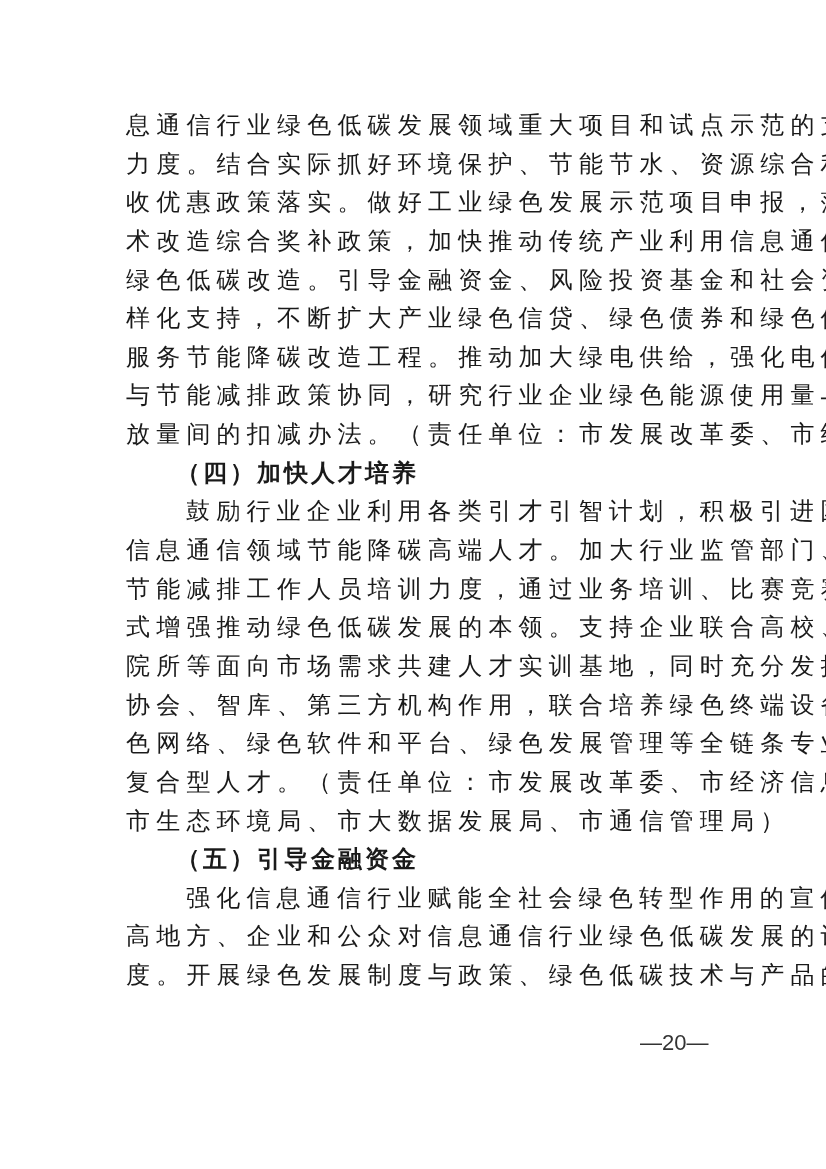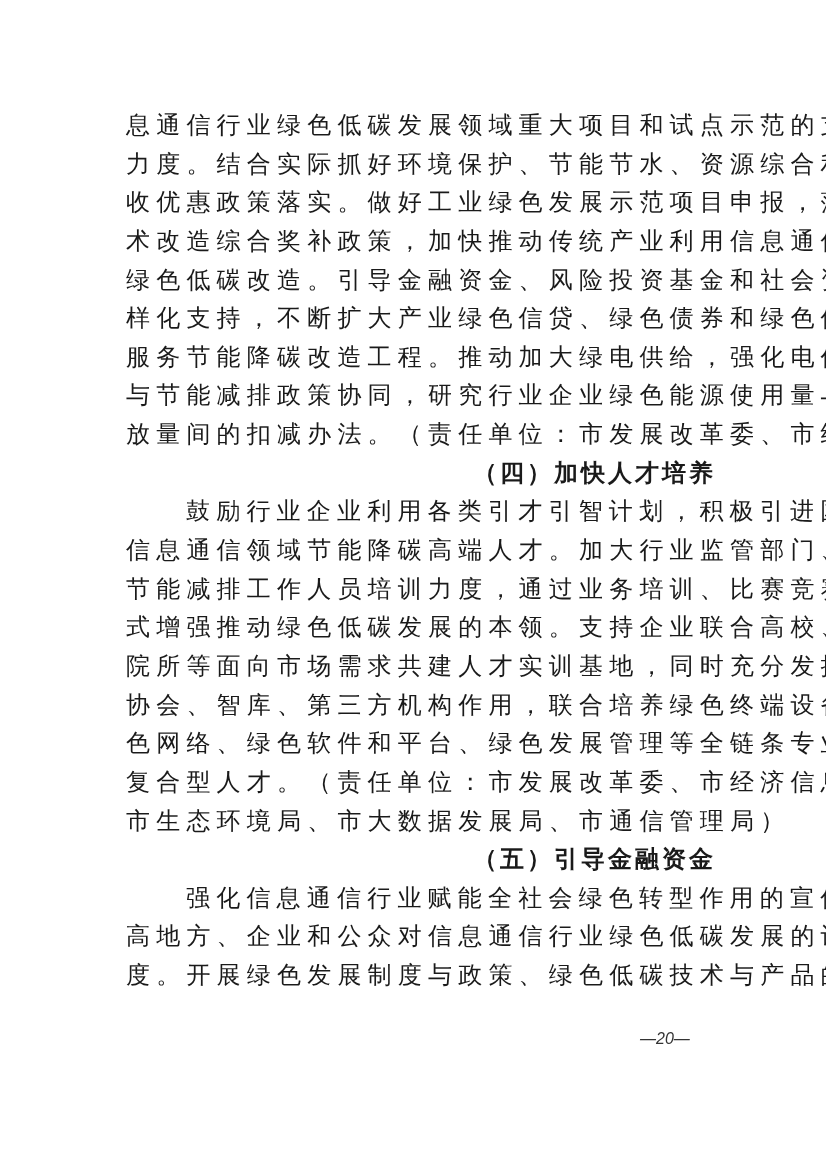--- a/index.html
+++ b/index.html
@@ -9,26 +9,25 @@
     position: absolute; left: 126px; top: 106px; width: 590px;
     font-family: "DejaVu Serif", "Liberation Serif", serif;
     color: #1a1a1a;
   }
   .line {
     height: 38.65px; line-height: 38.65px;
     font-size: 24px; letter-spacing: 6.2px;
     white-space: nowrap;
   }
   .line.indent { padding-left: 60px; }
-  .line.heading { padding-left: 50px; font-weight: bold; letter-spacing: 3px; text-align: right; }
+  .line.heading { padding-left: 50px; font-weight: bold; letter-spacing: 3px; }
   .page-number {
     position: absolute; left: 640px; top: 1030px;
-    font-family: "Liberation Sans", sans-serif; font-size: 16px; color: #333;
+    font-family: "Liberation Sans", sans-serif; font-size: 22px; color: #333;
     letter-spacing: 0px;
-    font-style: italic;
   }
 </style>
 </head>
 <body>
 
 <div class="page">
   <div class="text-block">
     <div class="line">息通信行业绿色低碳发展领域重大项目和试点示范的支持</div>
     <div class="line">力度。结合实际抓好环境保护、节能节水、资源综合利用税</div>
     <div class="line">收优惠政策落实。做好工业绿色发展示范项目申报，落实技</div>

